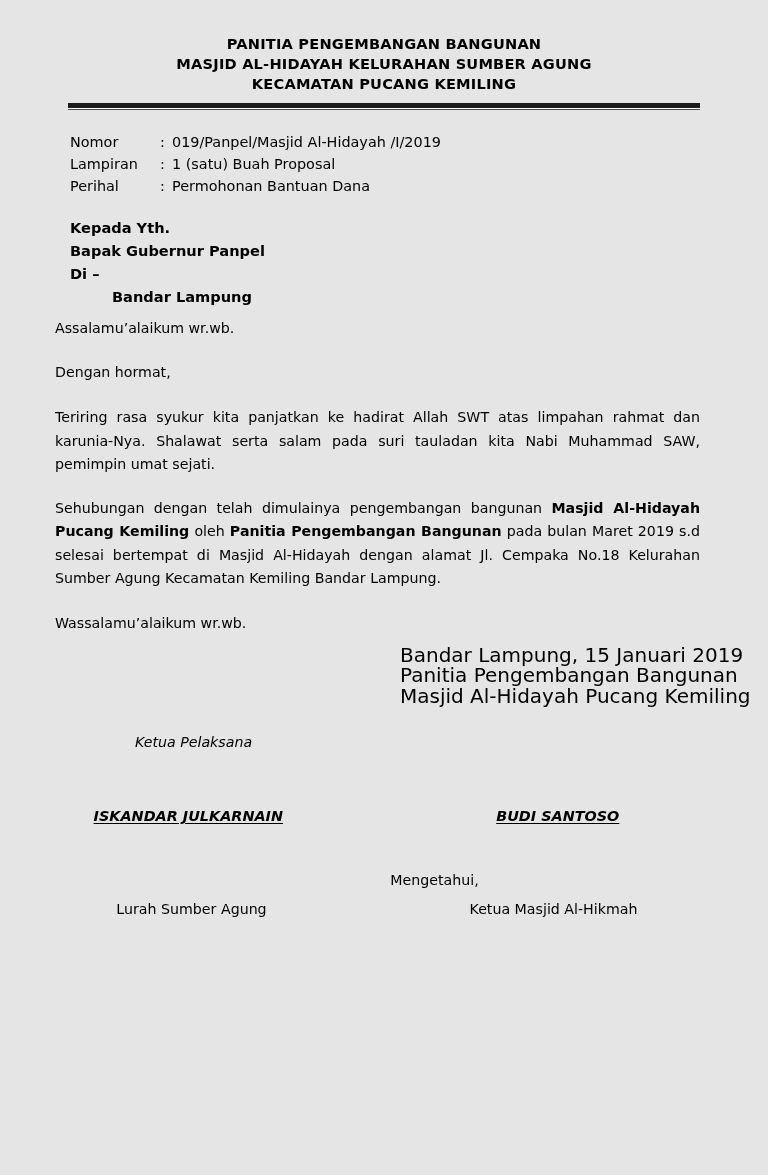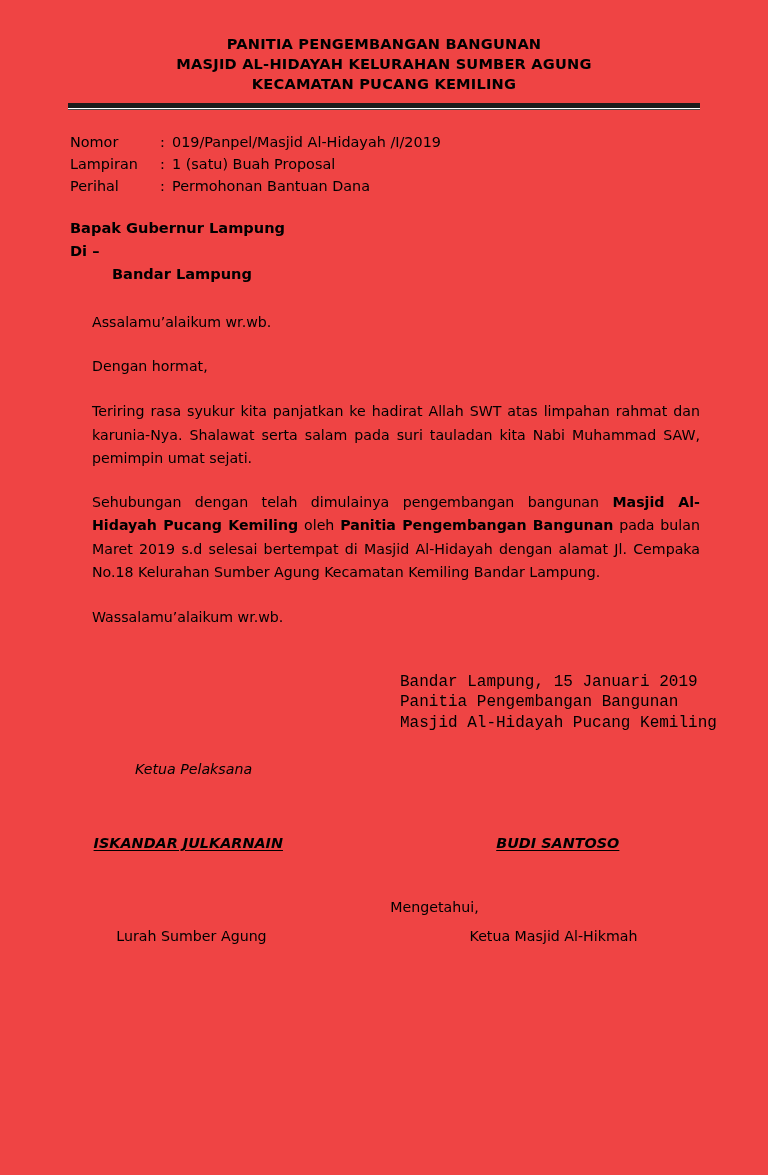--- a/index.html
+++ b/index.html
@@ -12,21 +12,21 @@
     height: 1175px;
     position: relative;
     font-family: "DejaVu Sans", sans-serif;
     color: #000000;
     overflow: hidden;
   }
   .page {
     position: relative;
     width: 768px;
     height: 1175px;
-    background: #ef4444;
+    background: #e5e5e5;
     box-sizing: border-box;
   }
 
   
   .letterhead {
     padding-top: 34px;
     text-align: center;
   }
   .letterhead-line {
     font-weight: bold;
@@ -73,22 +73,22 @@
     margin-top: 19px;
     padding-left: 70px;
     font-size: 14.6px;
     font-weight: bold;
     line-height: 23px;
   }
   .addressee .indent { padding-left: 42px; }
 
   
   .body-block {
-    margin-top: 27px;
-    padding-left: 92px;
+    margin-top: 10px;
+    padding-left: 55px;
     padding-right: 68px;
     font-size: 14.2px;
   }
   .salutation {
     line-height: 20px;
     margin-bottom: 24px;
   }
   .para {
     text-align: justify;
     text-justify: inter-word;
@@ -97,25 +97,24 @@
   }
   .para:last-child { margin-bottom: 0; }
   .para b { font-weight: bold; }
   .closing-salam {
     line-height: 20px;
     margin-top: 22px;
   }
 
   
   .datetime-block {
-    margin-top: 45px;
+    margin-top: 12px;
     padding-left: 400px;
-    font-size: 16px;
+    font-size: 20px;
     line-height: 20.5px;
-    font-family: Liberation Mono, monospace;
   }
 
   
   .sig-row {
     display: flex;
     margin-top: 26px;
     padding-left: 70px;
     padding-right: 68px;
     font-size: 14.2px;
   }
@@ -193,21 +192,22 @@
       <span class="ref-value">1 (satu) Buah Proposal</span>
     </div>
     <div class="ref-row">
       <span class="ref-label">Perihal</span>
       <span class="ref-colon">:</span>
       <span class="ref-value">Permohonan Bantuan Dana</span>
     </div>
   </div>
 
   <div class="addressee">
-    <div>Bapak Gubernur  Lampung</div>
+    <div>Kepada Yth.</div>
+    <div>Bapak Gubernur  Panpel</div>
     <div>Di –</div>
     <div class="indent">Bandar Lampung</div>
   </div>
 
   <div class="body-block">
     <div class="salutation">Assalamu’alaikum wr.wb.</div>
     <div class="salutation">Dengan hormat,</div>
 
     <div class="para">Teriring rasa syukur kita panjatkan ke hadirat Allah SWT atas limpahan rahmat dan karunia-Nya. Shalawat serta salam pada suri tauladan kita Nabi Muhammad SAW, pemimpin umat sejati.</div>
 

